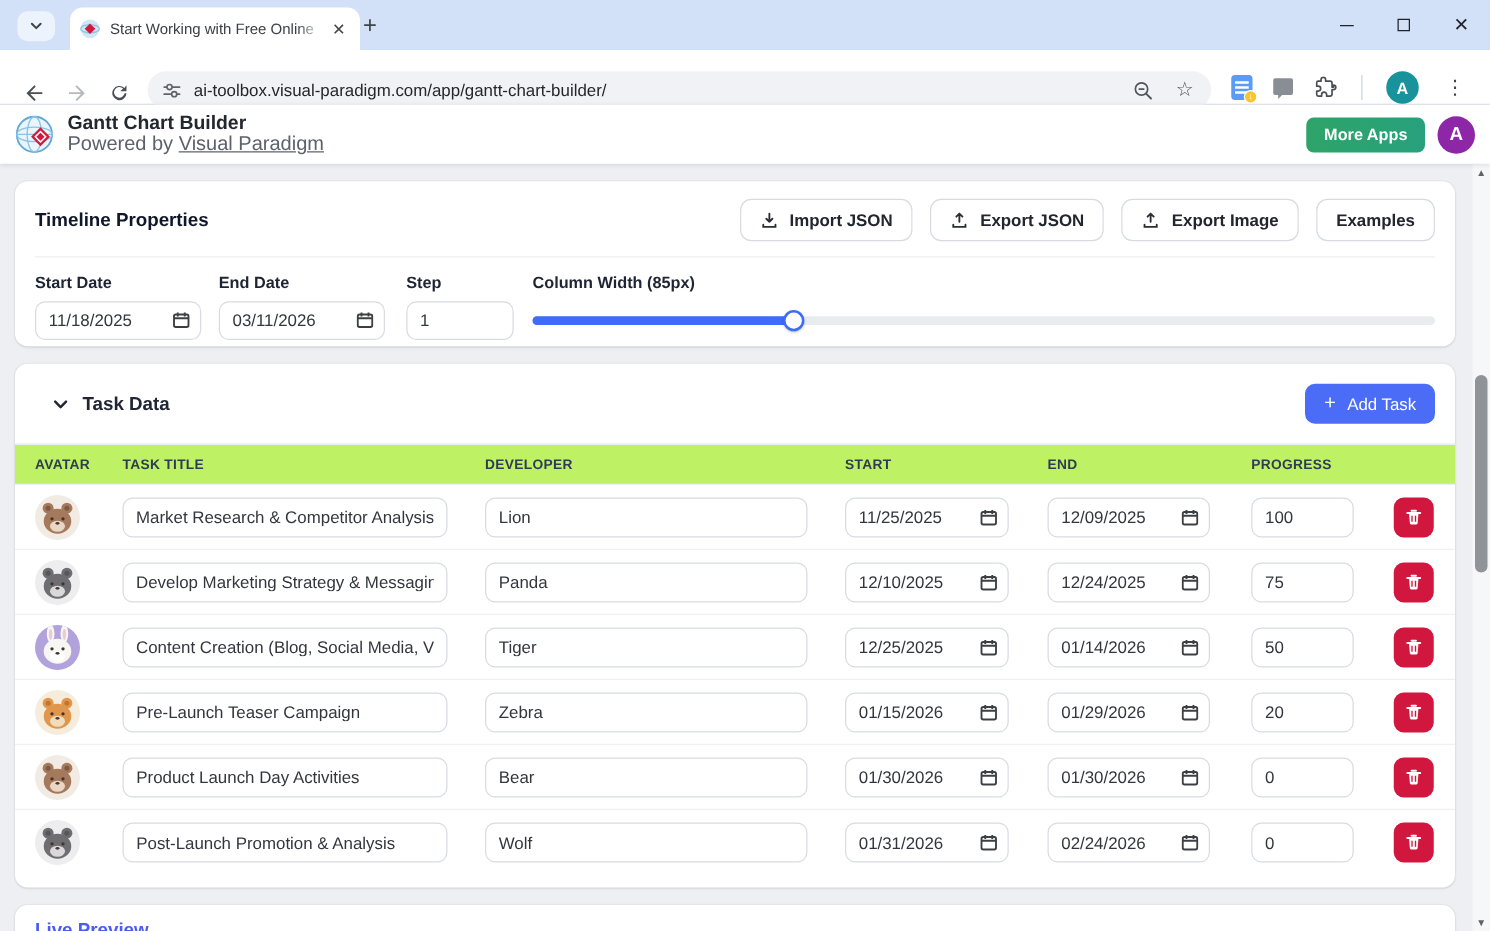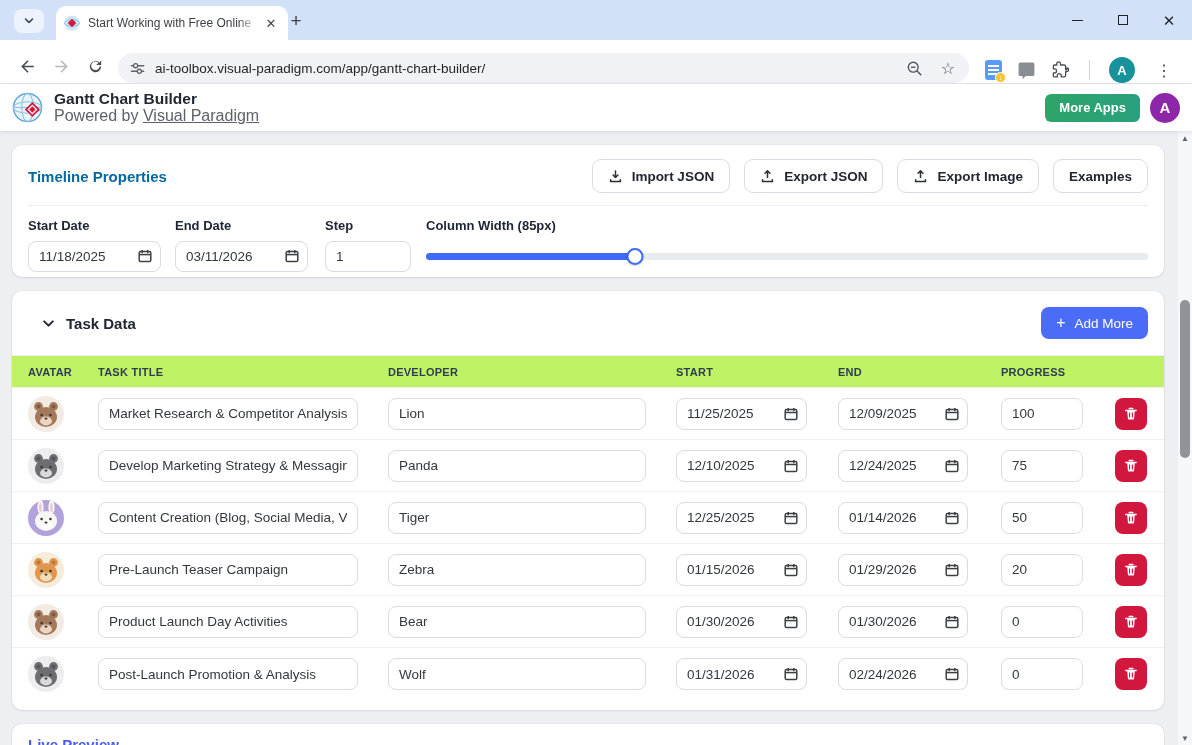--- a/index.html
+++ b/index.html
@@ -19,21 +19,21 @@
   .tab-close { width:18px; height:18px; border-radius:50%; display:flex; align-items:center; justify-content:center;
     font-size:13px; color:#45494f; cursor:pointer; }
   .newtab { position:absolute; left:283px; top:8px; width:26px; height:26px; display:flex; align-items:center;
     justify-content:center; font-size:19px; color:#3f4348; cursor:pointer; }
   .wincontrols { position:absolute; right:0; top:0; height:40px; display:flex; }
   .winbtn { width:46px; height:40px; display:flex; align-items:center; justify-content:center; cursor:pointer; color:#1f2328; }
   .min-glyph { width:11px; height:0; border-top:1.4px solid #1f2328; display:block; }
   .max-glyph { width:10px; height:10px; border:1.3px solid #1f2328; display:block; }
   .close-glyph { font-size:15px; line-height:1; }
 
-  .toolbar { height:44px; background:#fff; display:flex; align-items:flex-end; padding:0 10px; border-bottom:1px solid #e6e9ed; }
+  .toolbar { height:44px; background:#fff; display:flex; align-items:flex-start; padding:17px 10px; border-bottom:1px solid #e6e9ed; }
   .navbtn { width:34px; height:34px; display:flex; align-items:center; justify-content:center; cursor:pointer; }
   .omnibox { margin-left:6px; width:851px; height:30px; border-radius:15px; background:#f0f2f5;
     display:flex; align-items:center; padding:0 12px; }
   .omni-url { flex:1; font-size:13.5px; color:#24262a; margin-left:10px; white-space:nowrap; overflow:hidden; }
   .omni-icons { display:flex; align-items:center; gap:18px; margin-right:2px; }
   .star-glyph { font-size:16px; color:#50555c; }
   .ext-area { display:flex; align-items:center; gap:15px; margin-left:16px; }
   .docs-icon { position:relative; width:17px; height:20px; background:#5b9bf8; border-radius:3px; }
   .docs-icon::before { content:""; position:absolute; left:3px; top:5px; width:11px; height:1.8px;
     background:#fff; box-shadow:0 4px 0 #fff, 0 8px 0 #fff; }
@@ -59,21 +59,21 @@
   .head-avatar { width:30px; height:30px; border-radius:50%; background:#8d27a8; color:#fff; font-size:15px;
     font-weight:700; display:flex; align-items:center; justify-content:center; cursor:pointer; }
 
   
   .page { position:relative; height:614px; padding:14px 28px 0 12px; overflow:hidden; }
   .card { background:#fff; border-radius:10px; box-shadow:0 1px 2px rgba(15,23,42,.08), 0 0 0 1px rgba(15,23,42,.035); }
 
   
   .timeline-card { height:132px; padding:14px 16px 0; }
   .tl-head { display:flex; align-items:center; justify-content:space-between; padding-bottom:12px; border-bottom:1px solid #eceef1; }
-  .tl-title { font-size:15px; font-weight:700; color:#0369a1; }
+  .tl-title { font-size:15px; font-weight:700; color:#0f172a; }
   .tl-buttons { display:flex; gap:14px; }
   .btn-outline { height:34px; padding:0 15px; border:1px solid #d8dce2; border-radius:9px; background:#fff;
     display:flex; align-items:center; gap:9px; font-size:13.5px; font-weight:600; color:#22262e; cursor:pointer;
     font-family:"Liberation Sans",sans-serif; }
   .fields { display:flex; padding-top:12px; }
   .field label { display:block; font-size:13px; font-weight:700; color:#1d2433; margin-bottom:8px; }
   .tinput { height:31px; border:1px solid #d8dce2; border-radius:8px; font-size:13.5px; color:#33373d;
     padding:0 10px; font-family:"Liberation Sans",sans-serif; background:#fff; width:100%; outline:none; }
   .date-wrap { position:relative; }
   .date-wrap .cal { position:absolute; right:9px; top:8px; pointer-events:none; }
@@ -305,21 +305,21 @@
     <div class="card task-card">
       <div class="task-head">
         <div class="task-title-wrap">
           <svg width="13" height="13" viewBox="0 0 12 12">
               <polyline points="2,4 6,8 10,4" fill="none" stroke="#202634" stroke-width="1.8" stroke-linecap="round" stroke-linejoin="round"></polyline>
             </svg>
           <span class="task-title">Task Data</span>
         </div>
         <button class="add-task">
           <span class="add-plus">+</span>
-          <span>Add More</span>
+          <span>Add Task</span>
         </button>
       </div>
       <div class="tgrid thead">
         <span class="th">AVATAR</span>
         <span class="th">TASK TITLE</span>
         <span class="th">DEVELOPER</span>
         <span class="th">START</span>
         <span class="th">END</span>
         <span class="th">PROGRESS</span>
         <span></span>

